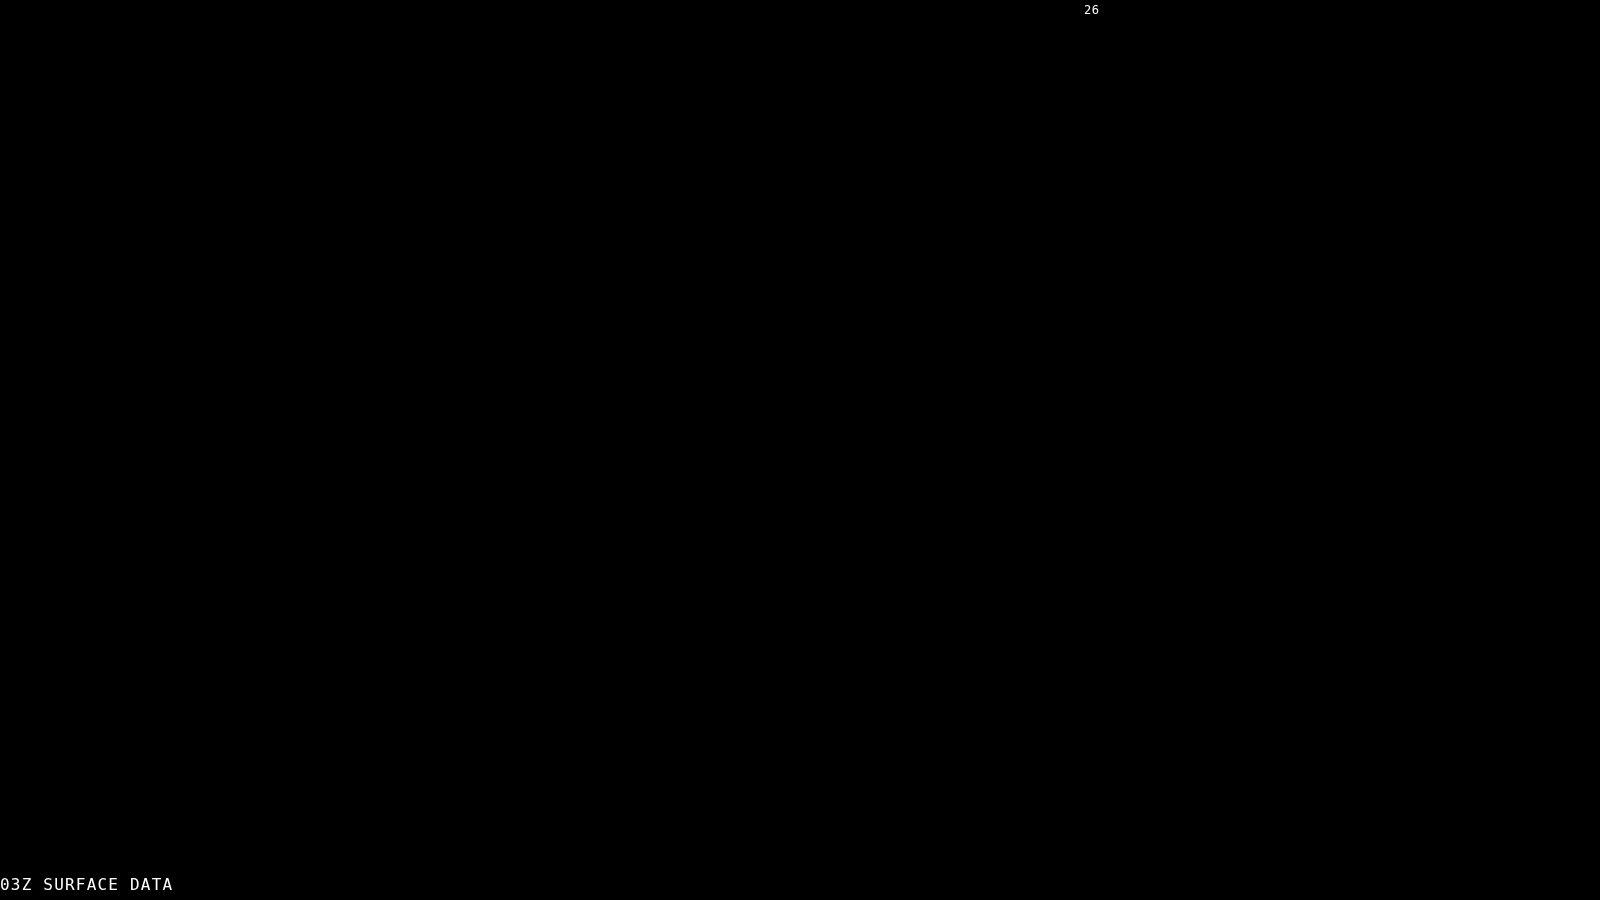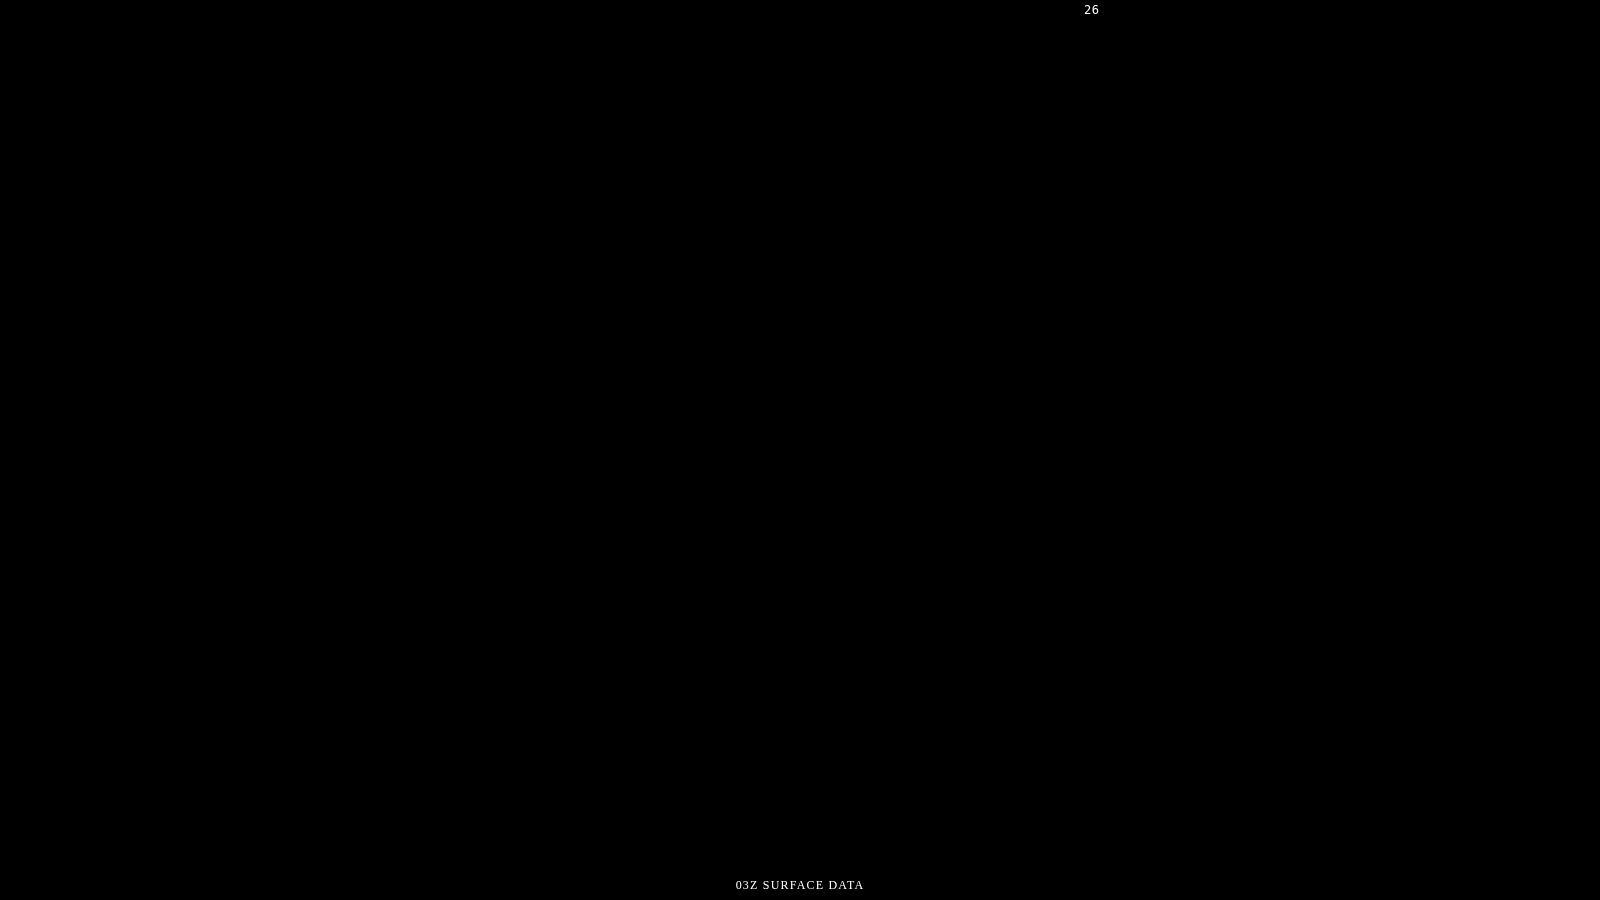--- a/index.html
+++ b/index.html
@@ -34,24 +34,23 @@
   }
   #station-temp-26 {
     left: 1084px;
     top: 4px;
     font-size: 12px;
   }
   #product-caption {
     left: 0;
     top: 879px;
     width: 1600px;
-    text-align: center;
-    font-size: 12px;
+    text-align: left;
+    font-size: 16px;
     letter-spacing: 1.2px;
-    font-family: Liberation Serif, serif;
   }
 </style>
 </head>
 <body>
 
 <div id="screen">
 
   <div class="map-canvas"></div>
 
   <div class="plot-label" id="station-temp-26">26</div>

